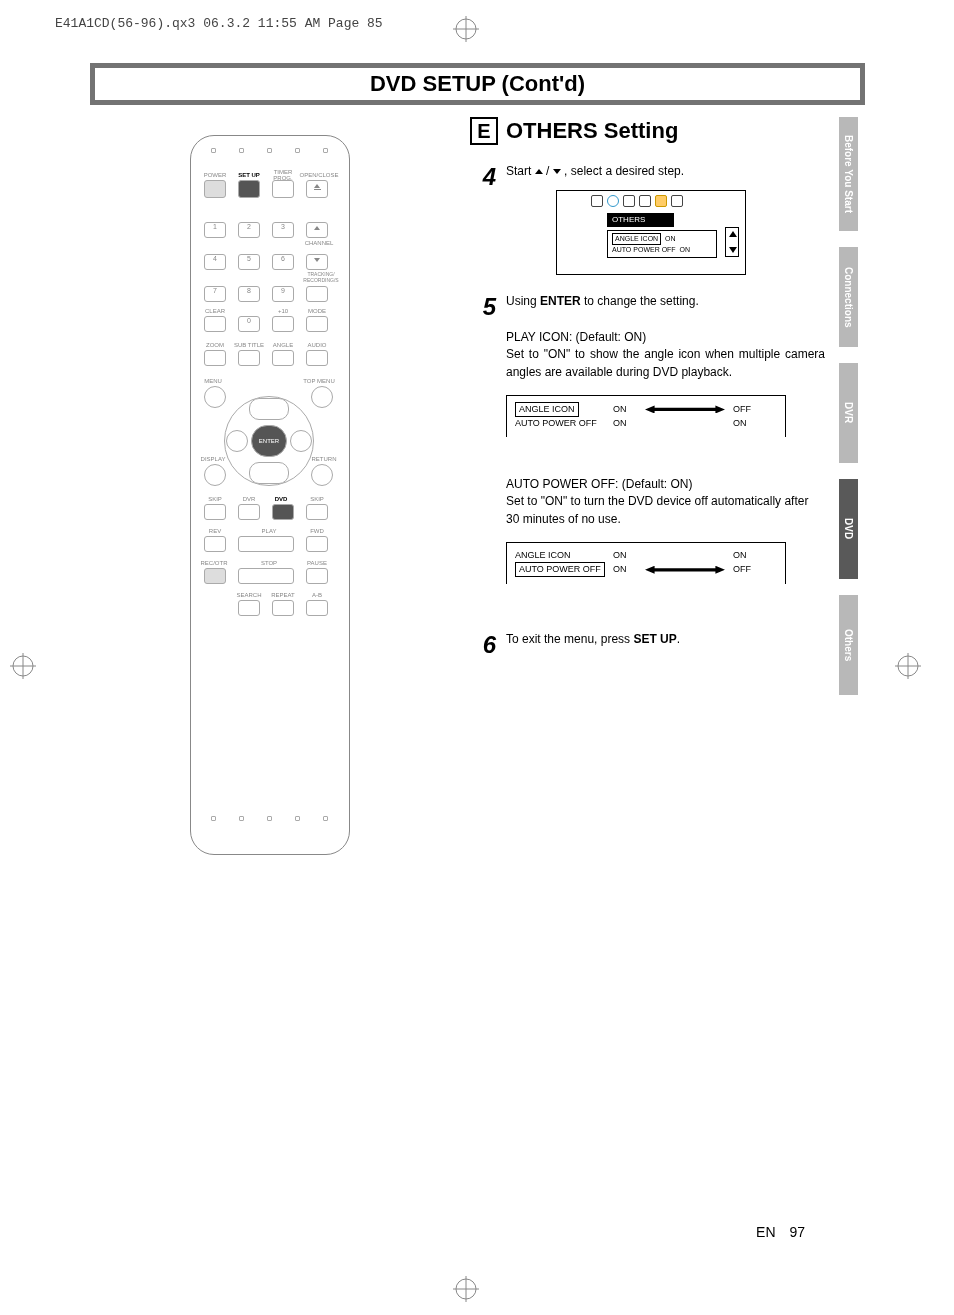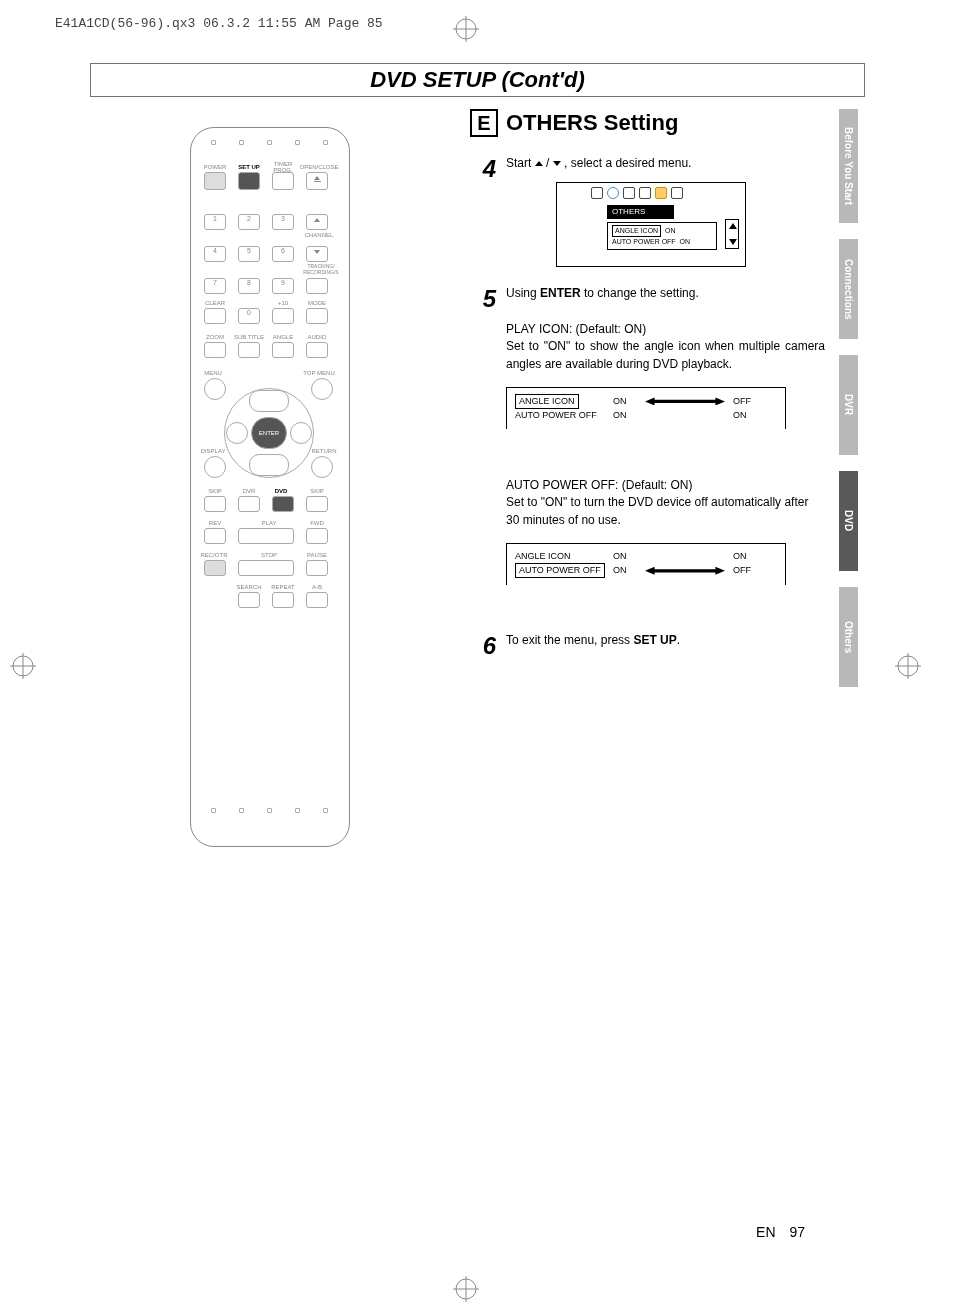--- a/index.html
+++ b/index.html
@@ -36,27 +36,26 @@
   .title-bar {
     background: #808080;
     color: #fff;
     font-size: 22px;
     font-weight: bold;
     text-align: center;
     padding: 5px 0;
     border: 1px solid #666;
   }
   .subtitle-bar {
-    border: 1px solid #737373;
+    border: 5px solid #737373;
     font-size: 22px;
     font-weight: bold;
     text-align: center;
     padding: 3px 0;
     margin-top: 3px;
-    font-style: italic;
   }
   .content { position: relative; margin-top: 12px; }
   .remote-col {
     position: absolute;
     left: 100px;
     top: 18px;
     width: 160px;
   }
   .remote {
     width: 160px;
@@ -340,21 +339,21 @@
         <span>OTHERS Setting</span>
       </div>
 
       <div class="step">
         <div class="stepnum">4</div>
         <div class="stepbody">
           <span>Start </span>
           <span class="upcaret"></span>
           /
           <span class="dncaret"></span>
-          <span>, select a desired menu.</span>
+          <span>, select a desired step.</span>
 
           <div class="osd">
             <div class="osd-icons">
               <span class="ic"></span>
                 <span class="ic" style="border-radius:50%;border-color:#39c"></span>
                 <span class="ic"></span>
                 <span class="ic"></span>
                 <span class="ic" style="background:#fc6;border-color:#c90"></span>
                 <span class="ic"></span>
             </div>
@@ -385,21 +384,21 @@
               <span class="opt">OFF</span>
             </div>
             <div class="row">
               <span class="lbl">AUTO POWER OFF</span>
               <span class="val">ON</span>
               <span class="arrow"></span>
               <span class="opt">ON</span>
             </div>
           </div>
 
-          <div style="margin-top:41px">AUTO POWER OFF: (Default: ON)</div>
+          <div style="margin-top:32px">AUTO POWER OFF: (Default: ON)</div>
           <div>Set to "ON" to turn the DVD device off automatically after 30 minutes of no use.</div>
           <div class="torn">
             <div class="row">
               <span class="lbl">ANGLE ICON</span>
               <span class="val">ON</span>
               <span class="arrow"></span>
               <span class="opt">ON</span>
             </div>
             <div class="row">
               <span class="lbl"><span class="boxlbl">AUTO POWER OFF</span></span>

